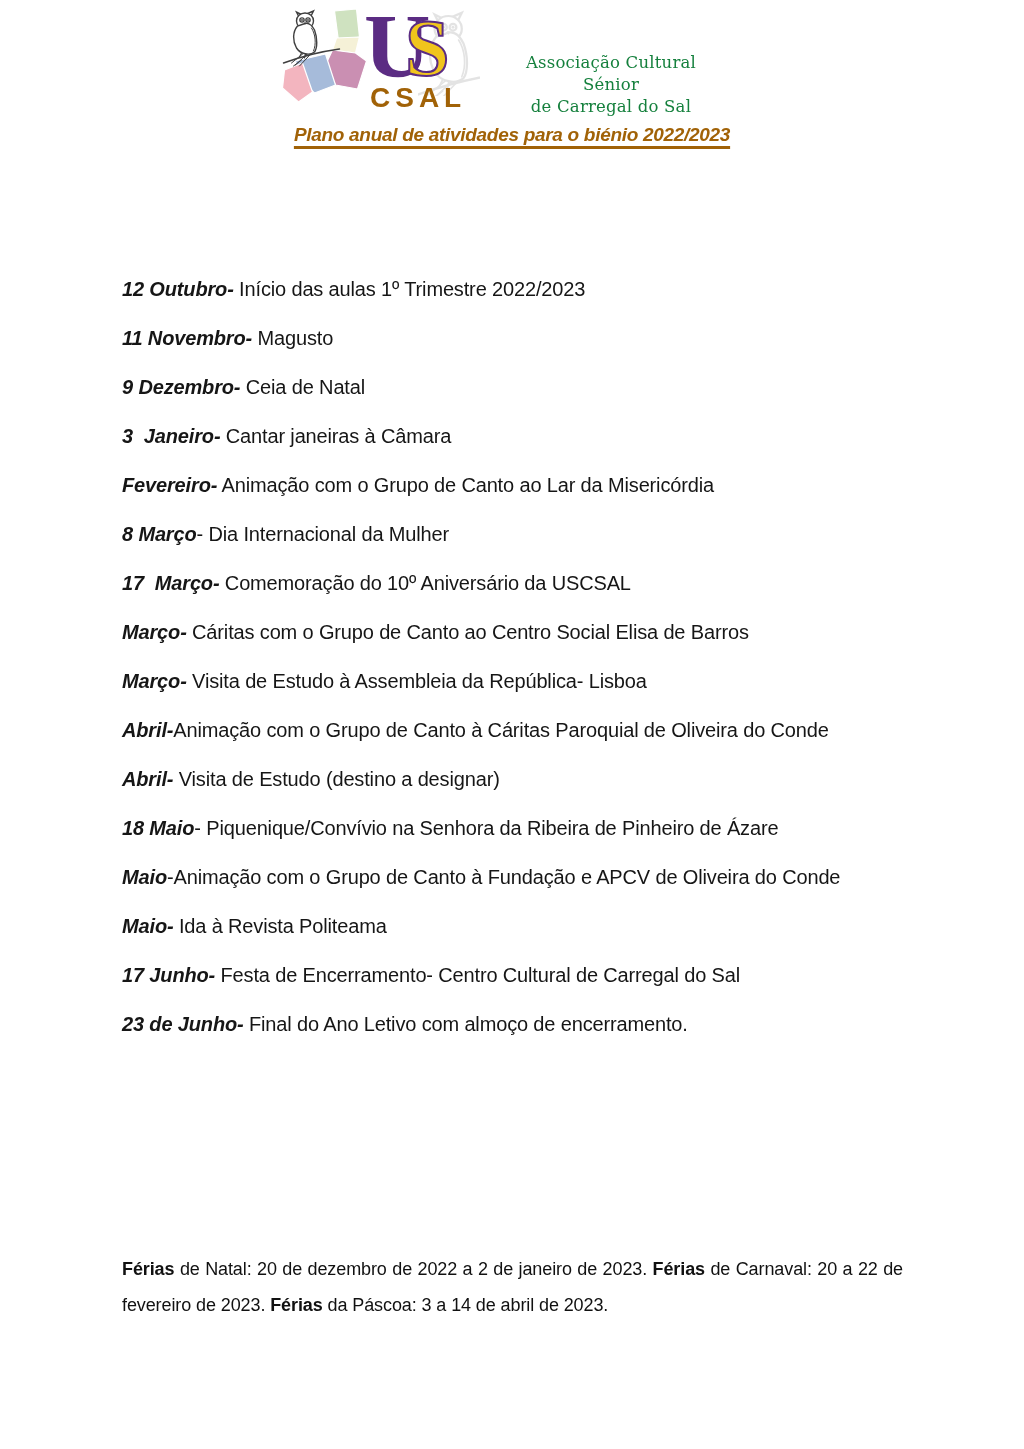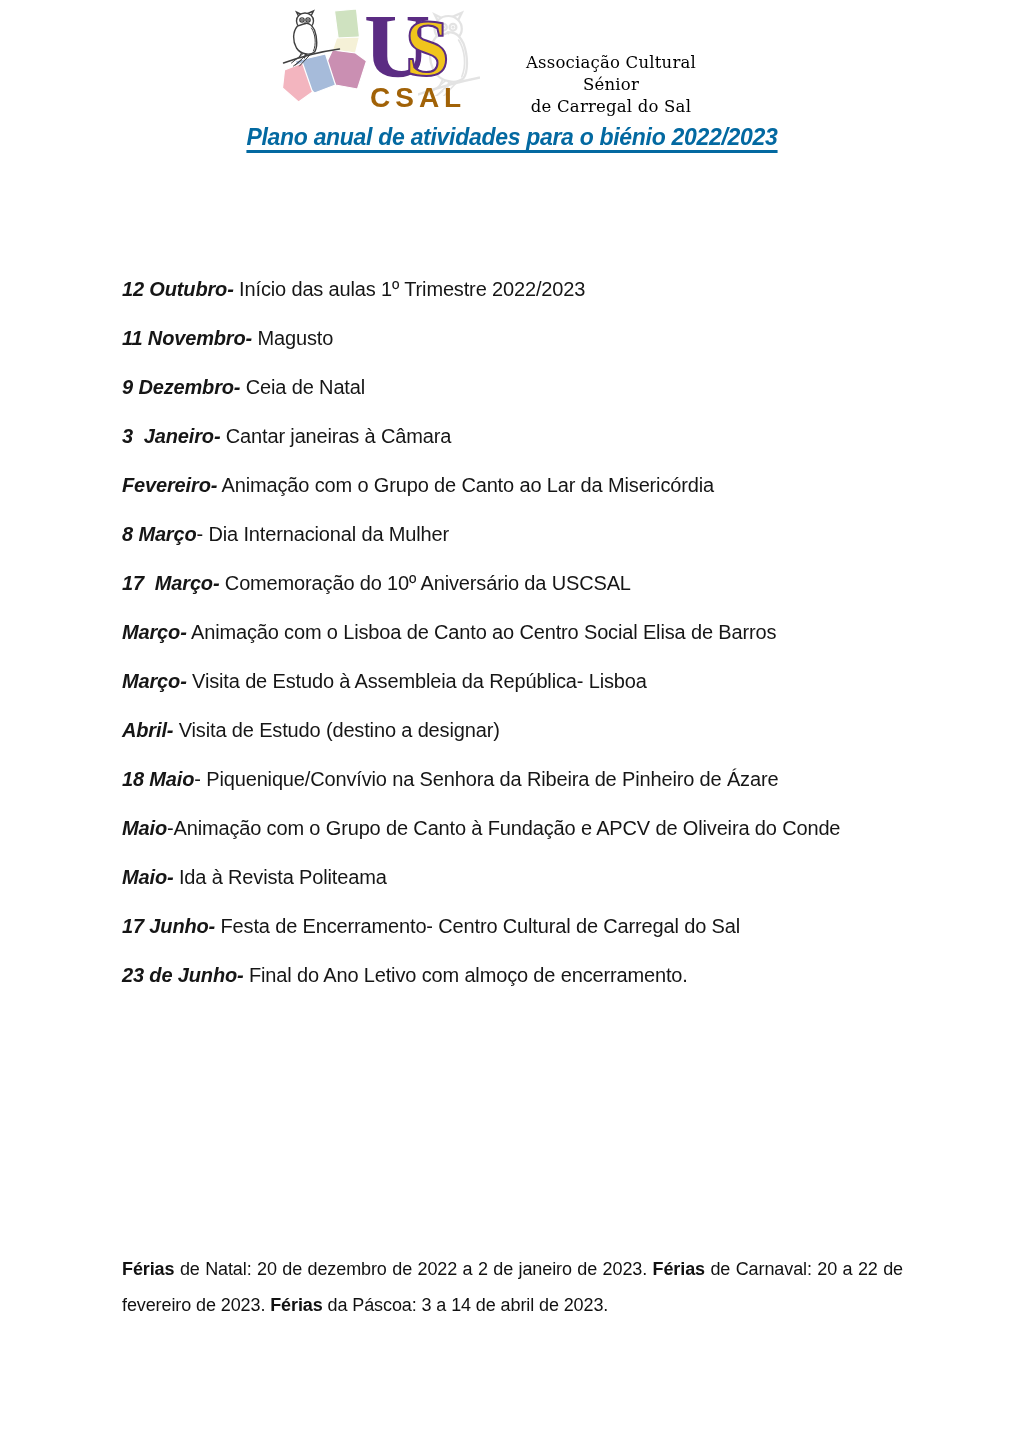--- a/index.html
+++ b/index.html
@@ -32,30 +32,30 @@
   .csal{
     position:absolute;left:92px;top:78px;
     font-family:"Liberation Sans",sans-serif;font-weight:700;
     font-size:28px;line-height:1;color:#a16207;letter-spacing:5px;
     text-shadow:0 0 1px #ffffff;
   }
   .org-name{
     position:absolute;left:222px;top:46px;width:222px;
     text-align:center;
     font-family:"DejaVu Serif",serif;
-    font-size:16.5px;line-height:22px;color:#000000;letter-spacing:.2px;
+    font-size:16.5px;line-height:22px;color:#15803d;letter-spacing:.2px;
   }
 
   
   .title{
     position:absolute;left:0;top:124px;width:100%;
     margin:0;text-align:center;
     font-family:"Liberation Sans",sans-serif;
-    font-size:23px;font-weight:700;font-style:italic;
-    letter-spacing:-.3px;color:#0369a1;
+    font-size:19px;font-weight:700;font-style:italic;
+    letter-spacing:-.3px;color:#a16207;
     text-decoration:underline;
     text-decoration-thickness:2.5px;
     text-underline-offset:5px;
   }
 
   
   .events{position:absolute;left:122px;top:278px;width:800px;}
   .event{
     font-size:20px;line-height:22px;
     letter-spacing:-.15px;
@@ -125,22 +125,23 @@
   <h1 class="title">Plano anual de atividades para o biénio 2022/2023</h1>
 
   <main class="events">
       <p class="event"><span class="date">12 Outubro-</span><span> Início das aulas 1º Trimestre 2022/2023</span></p>
       <p class="event"><span class="date">11 Novembro-</span><span> Magusto</span></p>
       <p class="event"><span class="date">9 Dezembro-</span><span> Ceia de Natal</span></p>
       <p class="event"><span class="date">3  Janeiro-</span><span> Cantar janeiras à Câmara</span></p>
       <p class="event"><span class="date">Fevereiro-</span><span> Animação com o Grupo de Canto ao Lar da Misericórdia</span></p>
       <p class="event"><span class="date">8 Março</span><span>- Dia Internacional da Mulher</span></p>
       <p class="event"><span class="date">17  Março-</span><span> Comemoração do 10º Aniversário da USCSAL</span></p>
-      <p class="event"><span class="date">Março-</span><span> Animação com o Lisboa de Canto ao Centro Social Elisa de Barros</span></p>
+      <p class="event"><span class="date">Março-</span><span> Cáritas com o Grupo de Canto ao Centro Social Elisa de Barros</span></p>
       <p class="event"><span class="date">Março-</span><span> Visita de Estudo à Assembleia da República- Lisboa</span></p>
+      <p class="event"><span class="date">Abril-</span><span>Animação com o Grupo de Canto à Cáritas Paroquial de Oliveira do Conde</span></p>
       <p class="event"><span class="date">Abril-</span><span> Visita de Estudo (destino a designar)</span></p>
       <p class="event"><span class="date">18 Maio</span><span>- Piquenique/Convívio na Senhora da Ribeira de Pinheiro de Ázare</span></p>
       <p class="event"><span class="date">Maio</span><span>-Animação com o Grupo de Canto à Fundação e APCV de Oliveira do Conde</span></p>
       <p class="event"><span class="date">Maio-</span><span> Ida à Revista Politeama</span></p>
       <p class="event"><span class="date">17 Junho-</span><span> Festa de Encerramento- Centro Cultural de Carregal do Sal</span></p>
       <p class="event"><span class="date">23 de Junho-</span><span> Final do Ano Letivo com almoço de encerramento.</span></p>
     </main>
 
   <p class="holidays"><span class="b">Férias</span><span> de Natal: 20 de dezembro de 2022 a 2 de janeiro de 2023. </span><span class="b">Férias</span><span> de Carnaval: 20 a 22 de fevereiro de 2023. </span><span class="b">Férias</span><span> da Páscoa: 3 a 14 de abril de 2023.</span></p>
 

